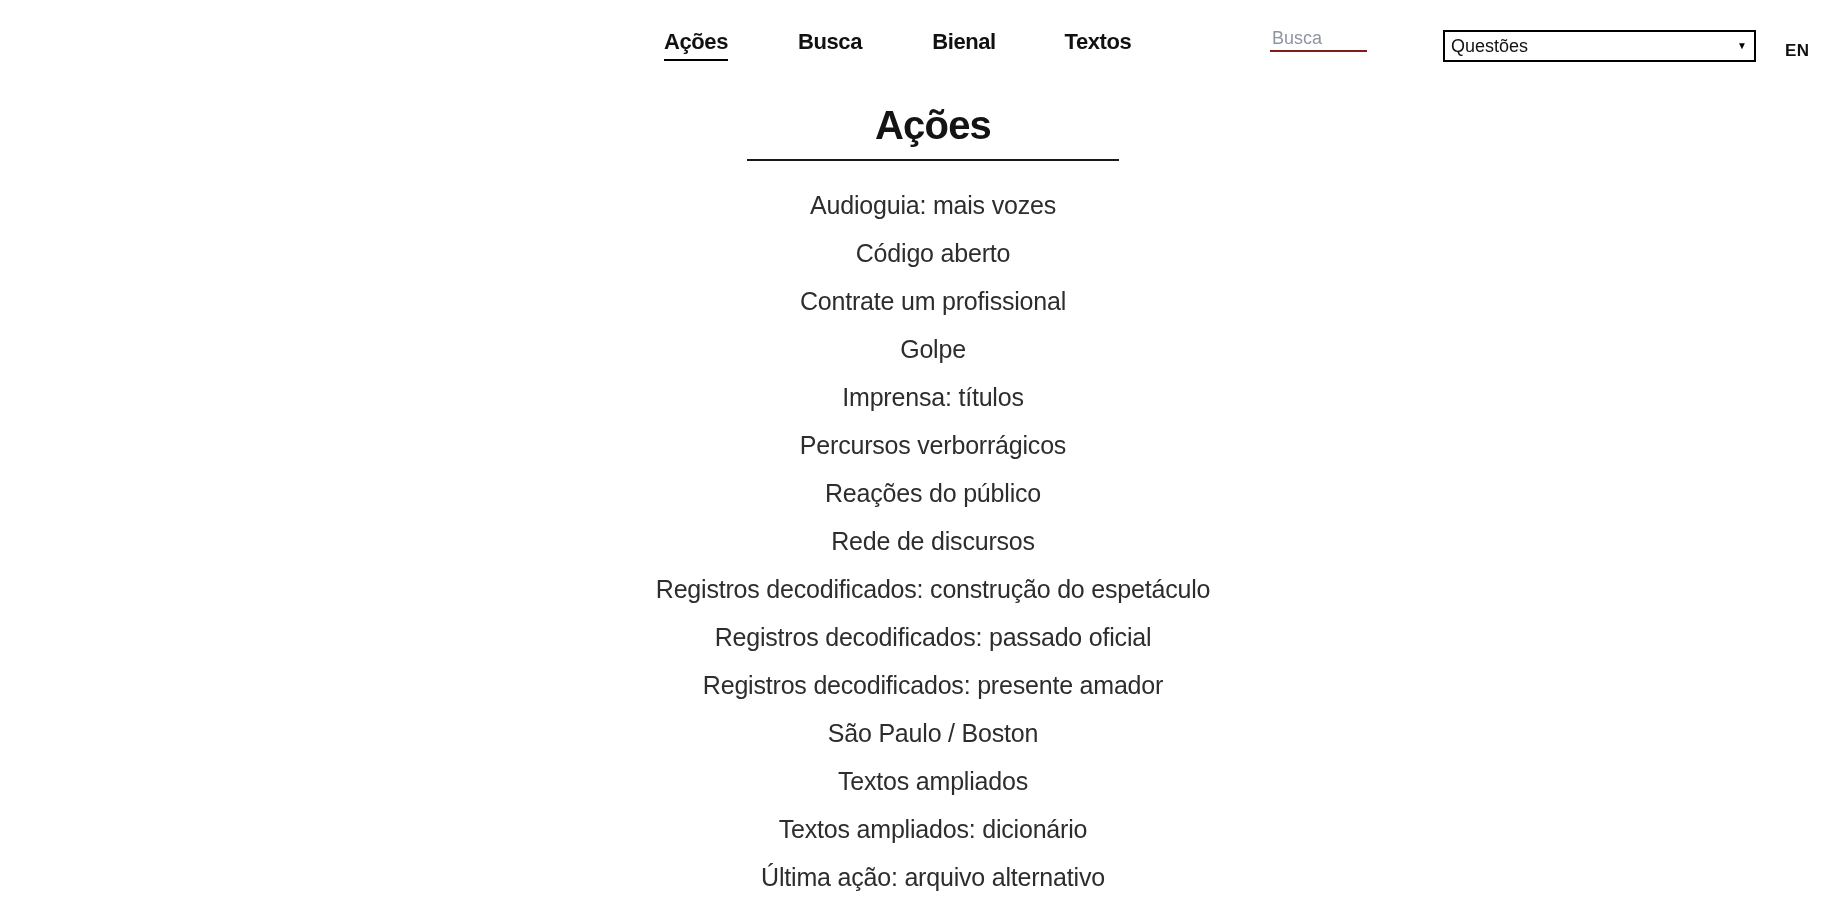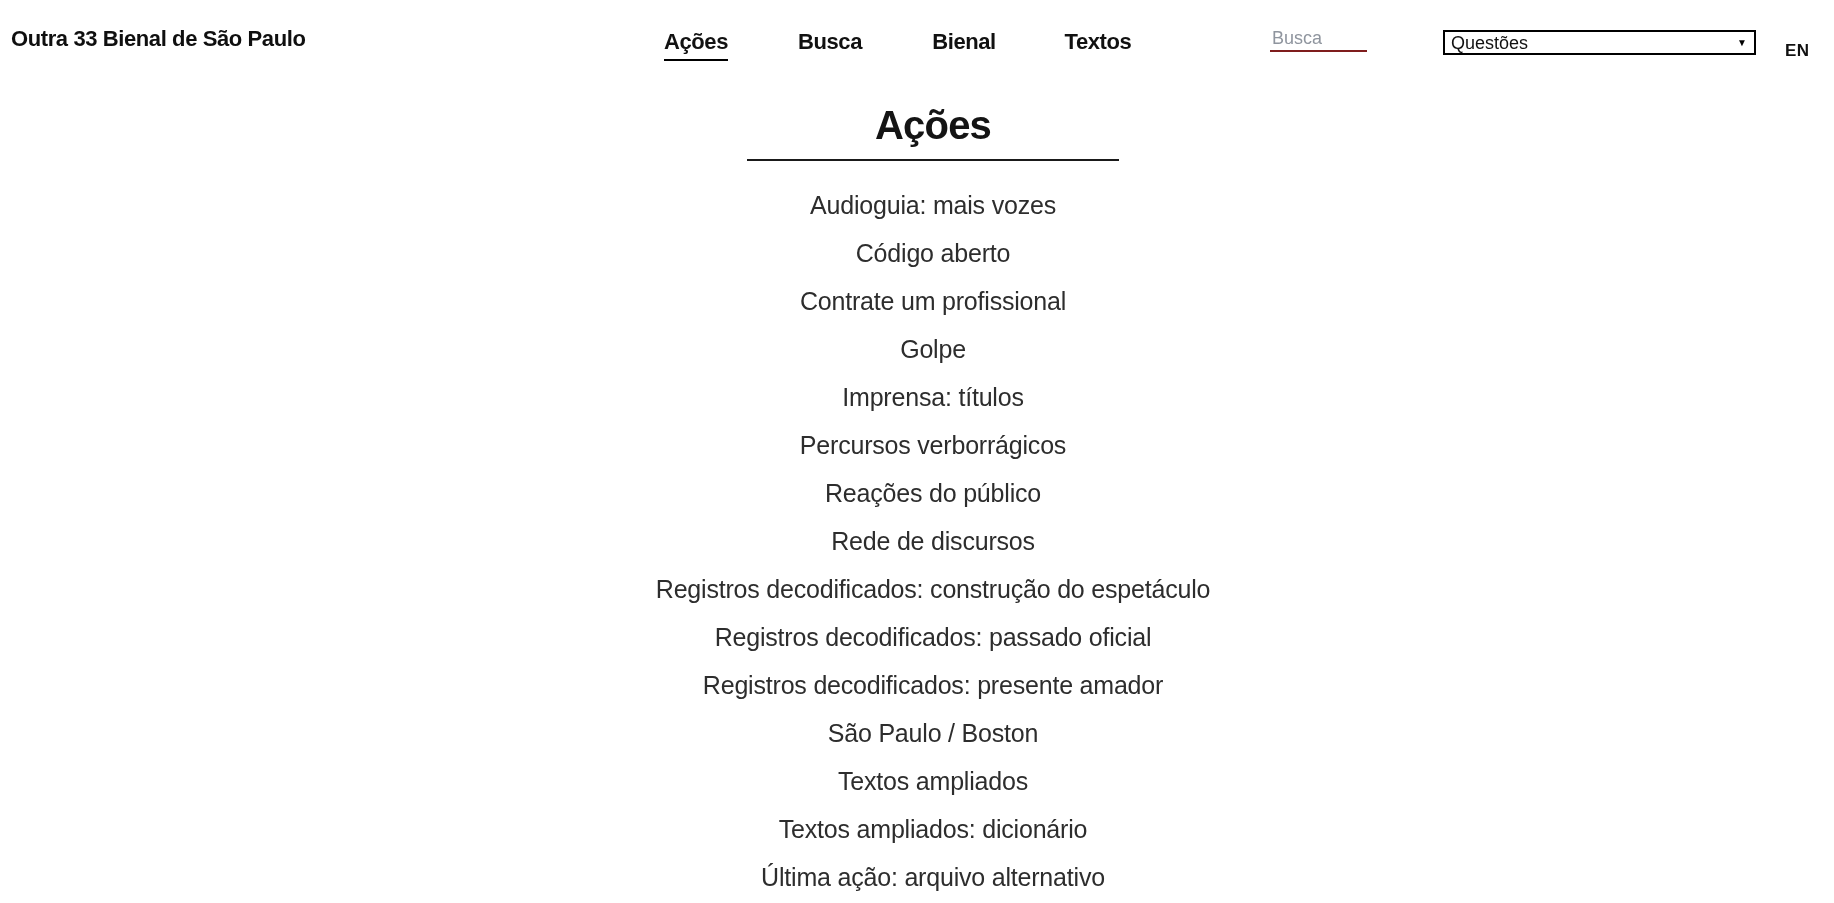--- a/index.html
+++ b/index.html
@@ -29,21 +29,21 @@
   nav.main-nav a.active .lbl { border-bottom-color: #000000; }
   .search-input {
     position: absolute; left: 1270px; top: 29px; width: 97px; height: 23px;
     border: none; border-bottom: 2px solid #7f1d1d; border-radius: 0;
     background: transparent; outline: none;
     font-family: "Liberation Sans", sans-serif;
     font-size: 18px; color: #333333; padding: 0 0 2px 2px;
   }
   .search-input::placeholder { color: #8f959e; opacity: 1; }
   .select-box {
-    position: absolute; left: 1443px; top: 30px; width: 313px; height: 25px;
+    position: absolute; left: 1443px; top: 30px; width: 313px; height: 32px;
     border: 2px solid #000000; background: #ffffff;
     display: flex; align-items: center; justify-content: space-between;
     padding: 0 7px 0 6px; font-size: 18px; color: #111111; cursor: pointer;
     line-height: 1;
   }
   .select-box .arrow { font-size: 10px; color: #000000; }
   .lang-toggle {
     position: absolute; left: 1785px; top: 42px;
     font-size: 17px; font-weight: 700; letter-spacing: 0.3px;
     color: #111111; text-decoration: none; line-height: 1;
@@ -60,21 +60,20 @@
   .action-list a {
     display: block; line-height: 48px;
     font-size: 25px; letter-spacing: -0.2px;
     color: #2d2d2d; text-decoration: none;
   }
 </style>
 </head>
 <body>
 
 <header>
-  <a class="site-title">Outra 33 Bienal de São Paulo</a>
 
   <nav class="main-nav">
     <a href="#" class="active">
         <span class="lbl">Ações</span>
       </a>
       <a href="#">
         <span class="lbl">Busca</span>
       </a>
       <a href="#">
         <span class="lbl">Bienal</span>

